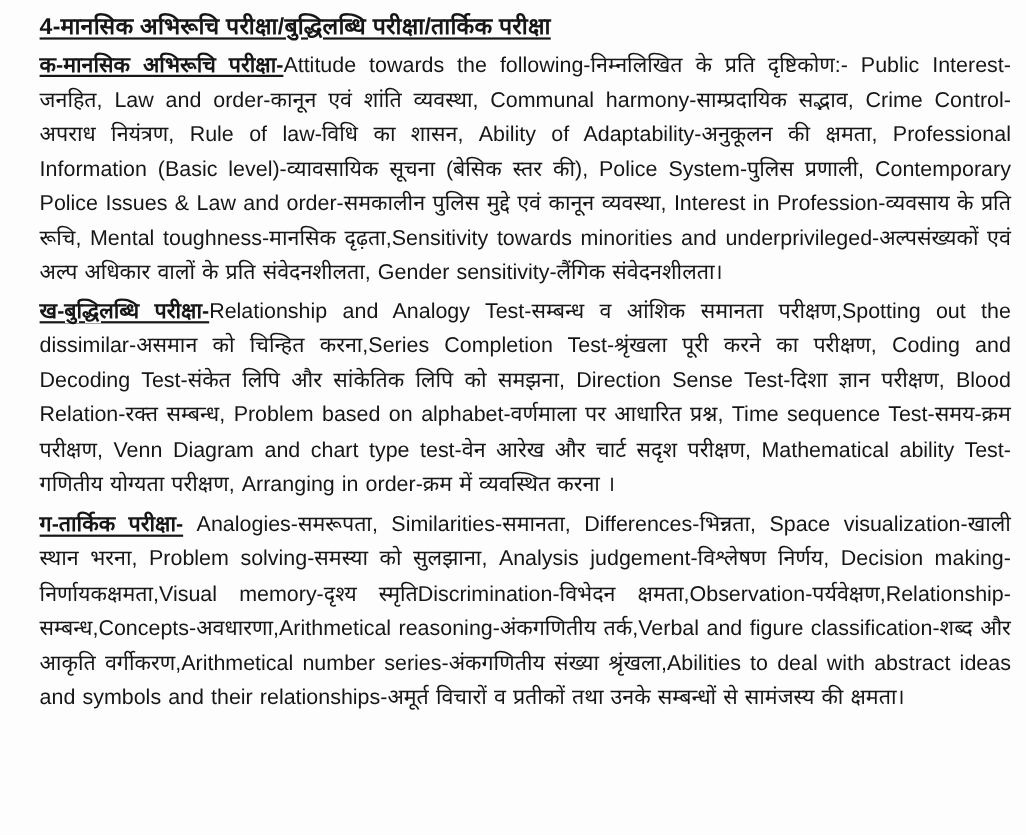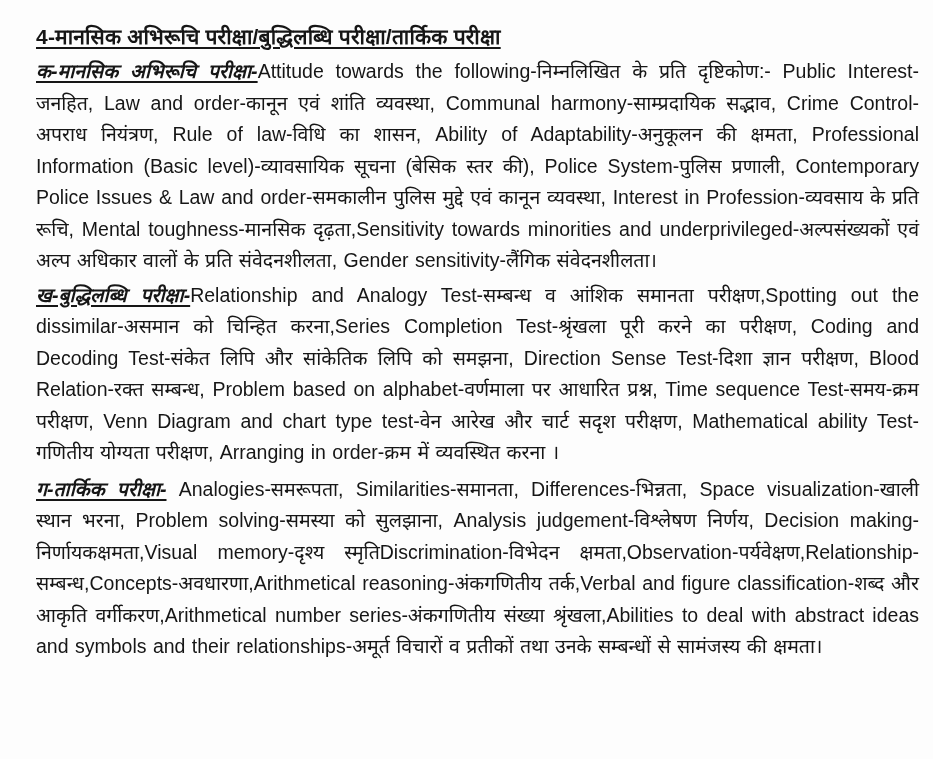--- a/index.html
+++ b/index.html
@@ -7,21 +7,21 @@
     padding: 0;
     background: #fdfdfd;
   }
   .page {
     position: relative;
     width: 933px;
     height: 734px;
     box-sizing: border-box;
     background: #fdfdfd;
     color: #161616;
-    padding: 20px 14px 0 36px;
+    padding: 8px 14px 0 36px;
     font-family: "Liberation Sans", "DejaVu Sans", sans-serif;
     overflow: hidden;
   }
   .heading {
     font-size: 21px;
     font-weight: bold;
     line-height: 30px;
     margin: 2px 0 4px 0;
     text-decoration: underline;
     text-decoration-thickness: 2px;
@@ -36,21 +36,20 @@
     word-spacing: 1px;
   }
   .para.last {
     margin-top: 5px;
   }
   .section-label {
     font-weight: bold;
     text-decoration: underline;
     text-decoration-thickness: 2px;
     text-underline-offset: 3px;
-    font-style: italic;
   }
 </style>
 </head>
 <body>
 
 <div class="page">
 
   <h1 class="heading">4-मानसिक अभिरूचि परीक्षा/बुद्धिलब्धि परीक्षा/तार्किक परीक्षा</h1>
 
   <p class="para"><span class="section-label">क-मानसिक अभिरूचि परीक्षा-</span><span>Attitude towards the following-निम्नलिखित के प्रति दृष्टिकोण:- Public Interest-जनहित, Law and order-कानून एवं शांति व्यवस्था, Communal harmony-साम्प्रदायिक सद्भाव, Crime Control-अपराध नियंत्रण, Rule of law-विधि का शासन, Ability of Adaptability-अनुकूलन की क्षमता, Professional Information (Basic level)-व्यावसायिक सूचना (बेसिक स्तर की), Police System-पुलिस प्रणाली, Contemporary Police Issues &amp; Law and order-समकालीन पुलिस मुद्दे एवं कानून व्यवस्था, Interest in Profession-व्यवसाय के प्रति रूचि, Mental toughness-मानसिक दृढ़ता,Sensitivity towards minorities and underprivileged-अल्पसंख्यकों एवं अल्प अधिकार वालों के प्रति संवेदनशीलता, Gender sensitivity-लैंगिक संवेदनशीलता।</span></p>

